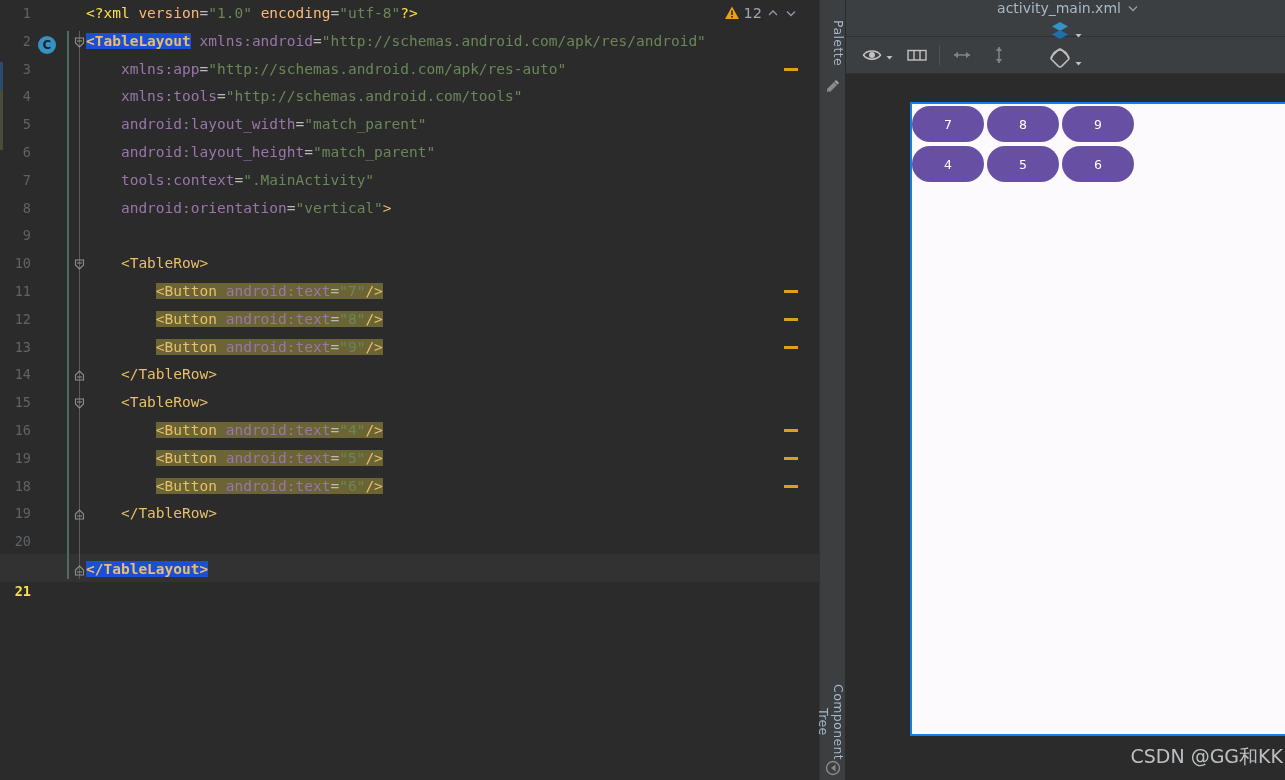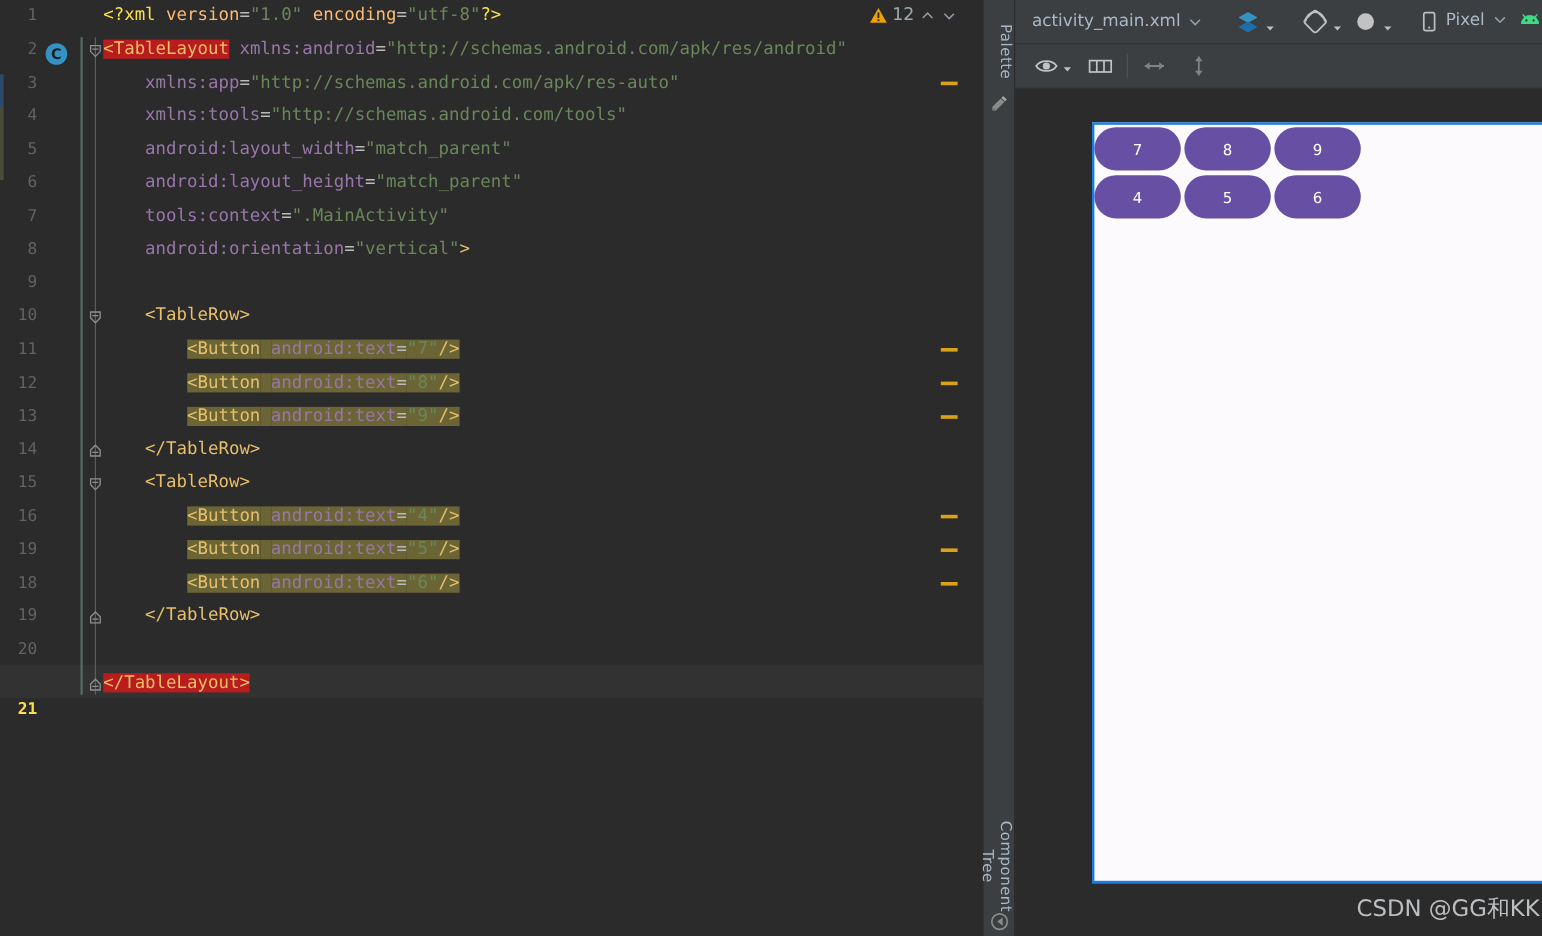--- a/index.html
+++ b/index.html
@@ -58,21 +58,21 @@
   .cur-line-bg {
     position: absolute; left: 0px; top: 553.5px; width: 820px; height: 28px;
     background: #323232;
   }
   .t-tag     { color: #E8BF6A; }
   .t-attr    { color: #fdba74; }
   .t-ns      { color: #9876AA; }
   .t-val     { color: #6A8759; }
   .t-punc    { color: #fde047; }
   .t-eq      { color: #BABABA; }
-  .hl-match  { background: #b91c1c; }
+  .hl-match  { background: #1d4ed8; font-weight: bold; }
   .hl-warn   { background: #6B6535; }
 
   
   .stripe-margin {
     position: absolute; right: 22px; top: 0; width: 14px; height: 780px;
   }
   .stripe {
     position: absolute; left: 0; width: 14px; height: 3px; background: #D9A218;
   }
   .inspect-widget {
@@ -105,20 +105,21 @@
 
   
   .design {
     position: absolute; left: 846px; top: 0; width: 439px; height: 780px;
     background: #3C3F41;
   }
   .dtoolbar1 {
     position: absolute; left: 0; top: 0; width: 439px; height: 37px;
     display: flex; align-items: center; gap: 0px;
     border-bottom: 1px solid #2F3132;
+    flex-direction: column;
   }
   .dtoolbar2 {
     position: absolute; left: 0; top: 37px; width: 439px; height: 37px;
     display: flex; align-items: center;
     border-bottom: 1px solid #2F3132;
   }
   .file-chip {
     display: flex; align-items: center; gap: 5px;
     color: #A9B7C6; font-size: 14px; padding: 0 8px 0 14px;
     font-family: "DejaVu Sans", sans-serif;

